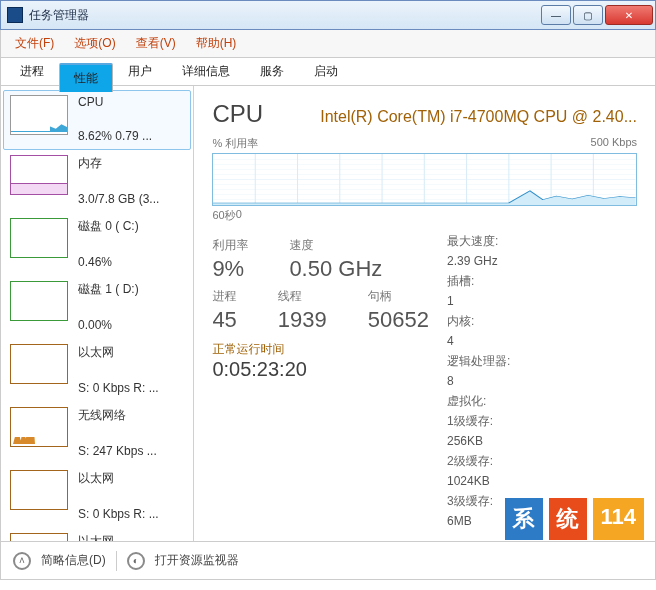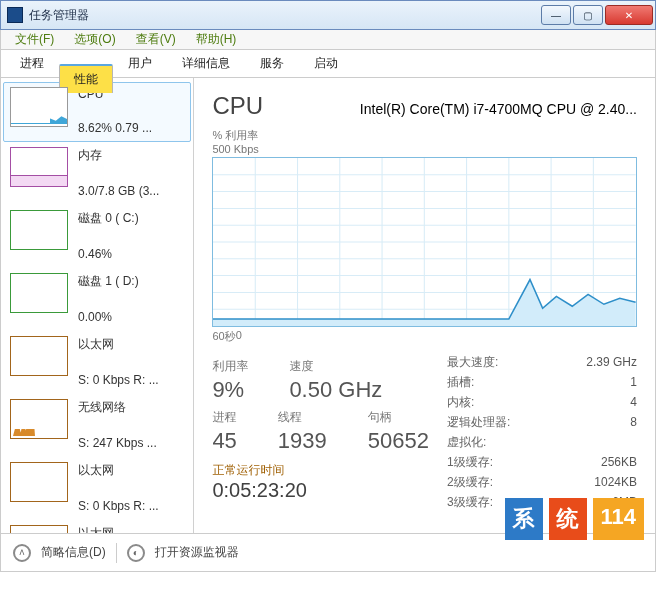--- a/index.html
+++ b/index.html
@@ -5,59 +5,59 @@
 * { box-sizing: border-box; margin: 0; padding: 0; font-family: "Microsoft YaHei", "Segoe UI", sans-serif; }
 body { width: 656px; height: 590px; background: #fff; position: relative; }
 
 .titlebar { height: 30px; background: linear-gradient(#eaf3fb,#d6e6f5); border: 1px solid #6a8bbd; display: flex; align-items: center; padding: 0 2px 0 6px; }
 .titlebar .app-icon { width: 16px; height: 16px; background: #1b4c8a; border: 1px solid #0a2a56; margin-right: 6px; }
 .titlebar .title { font-size: 12px; color: #1a2a44; flex: 1; }
 .win-btns { display: flex; gap: 2px; }
 .win-btn { width: 30px; height: 20px; border: 1px solid #5c7ca8; border-radius: 3px; background: linear-gradient(#f3f8fd,#cfe1f3); display: flex; align-items: center; justify-content: center; font-size: 10px; color: #234; cursor: pointer; }
 .win-btn.close { width: 48px; background: linear-gradient(#f07a73,#d83a31); color: #fff; border-color: #9a2c25; }
 
-.menubar { height: 20px; background: #f7f7f7; border: 1px solid #ccc; border-top: none; display: flex; align-items: center; padding: 0 4px; font-size: 12px; color: #4d7c0f; }
+.menubar { height: 28px; background: #f7f7f7; border: 1px solid #ccc; border-top: none; display: flex; align-items: center; padding: 0 4px; font-size: 12px; color: #c2410c; }
 .menubar span { padding: 3px 10px; cursor: pointer; }
 
 .tabrow { height: 28px; background: #fff; border: 1px solid #ccc; border-top: none; display: flex; align-items: flex-end; padding: 0 4px; font-size: 12px; }
 .tab { padding: 5px 14px; border: 1px solid transparent; border-bottom: none; cursor: pointer; color: #222; }
-.tab.active { border-color: #b6b6b6; background: #fde047; border-top: 2px solid #5ba7e0; border-radius: 2px 2px 0 0; position: relative; top: 16px; }
+.tab.active { border-color: #b6b6b6; background: #0ea5e9; border-top: 2px solid #5ba7e0; border-radius: 2px 2px 0 0; position: relative; top: 7px; }
 
 .body { display: flex; height: 456px; border: 1px solid #ccc; border-top: none; }
 
 .sidebar { width: 196px; border-right: 1px solid #d0d0d0; overflow: hidden; padding: 4px 2px; }
 .sb-item { display: flex; align-items: flex-start; gap: 10px; padding: 4px 6px 6px; border: 1px solid transparent; border-radius: 2px; cursor: pointer; }
 .sb-item.selected { border: 1px solid #8ec5ec; background: #f4faff; }
 .thumb { width: 58px; height: 40px; border: 1px solid #999; background: #fff; position: relative; flex-shrink: 0; }
 .thumb.cpu::after { content: ""; position: absolute; left: 0; right: 0; bottom: 2px; height: 10px; background: linear-gradient(to right, transparent 70%, #3fa6d8 70%); clip-path: polygon(0 80%, 60% 85%, 70% 50%, 80% 70%, 90% 30%, 100% 55%, 100% 100%, 0 100%); border-bottom: 1px solid #3fa6d8; }
 .thumb.mem { border-color: #a44ea4; }
 .thumb.mem::after { content:""; position:absolute; left:0; right:0; bottom:0; height:10px; background:#f3d9f3; border-top:1px solid #a44ea4; }
 .thumb.disk { border-color: #3a9a3a; }
 .thumb.net { border-color: #a2651b; }
 .thumb.wifi::after { content:""; position:absolute; left:2px; bottom:2px; width:22px; height:18px; background:linear-gradient(to top,#d88a2a 40%,transparent 40%); clip-path:polygon(0 100%,20% 10%,35% 80%,48% 5%,58% 70%,70% 20%,82% 60%,95% 15%,100% 100%);}
 .sb-text { display: flex; flex-direction: column; gap: 4px; font-size: 12px; color: #333; overflow: hidden; }
 .sb-text .name { white-space: nowrap; }
 .sb-text .val { white-space: nowrap; overflow: hidden; text-overflow: ellipsis; margin-top: 16px; }
 
 .main { flex: 1; padding: 14px 18px 10px 18px; position: relative; display:flex; flex-direction:column; }
 .header-row { display: flex; align-items: baseline; justify-content: space-between; }
 .h-title { font-size: 24px; color: #444; font-weight: 400; }
-.h-sub { font-size: 14px; color: #000000; }
-.chart-labels { display:flex; justify-content:space-between; font-size:11px; color:#777; margin-top:8px;flex-direction:column; }
+.h-sub { font-size: 16px; color: #a16207; }
+.chart-labels { display:flex; justify-content:space-between; font-size:11px; color:#777; margin-top:8px; }
 .chart { height: 170px; border: 1px solid #7fbce0; background: #fff; position: relative; margin-top:2px; }
 .chart svg { position:absolute; inset:0; width:100%; height:100%; }
 .chart-bottom { display:flex; font-size:11px; color:#777; margin-top:2px; }
 
 .stats { display:flex; gap:18px; margin-top:8px; font-size:12px; color:#555; }
 .stats .col1 { flex: 1; }
 .stats .label { color:#777; font-size:12px; }
 .stats .big { font-size:22px; font-weight:400; color:#555; margin-top:2px; }
 .stats-row { display:flex; gap:41px; margin-top:6px;}
 .stats .col2 { width:190px; }
-.kv { display:flex; justify-content:space-between; font-size:12px; color:#555; line-height:20px;}
+.kv { display:flex; justify-content:space-between; font-size:12px; color:#555; line-height:20px;flex-direction:column;}
 .kv .k { color:#666; }
 .uptime-label { font-size:12px; color:#a16207; margin-top:8px; }
 .uptime { font-size:20px; color:#404040; }
 
 .footer { height: 38px; border: 1px solid #ccc; border-top: none; display: flex; align-items: center; gap: 10px; padding: 0 12px; font-size: 12px; color: #444; }
 .footer .circle { width:18px; height:18px; border:2px solid #8a8a8a; border-radius:50%; display:flex; align-items:center; justify-content:center; font-size:10px; color:#666;}
 .footer .sep { width:1px; height:20px; background:#ccc; }
 
 .watermark { position:absolute; right:12px; bottom:50px; display:flex; gap:6px; font-weight:bold; color:#fff; }
 .wm-box { padding:6px 8px; font-size:22px; }

